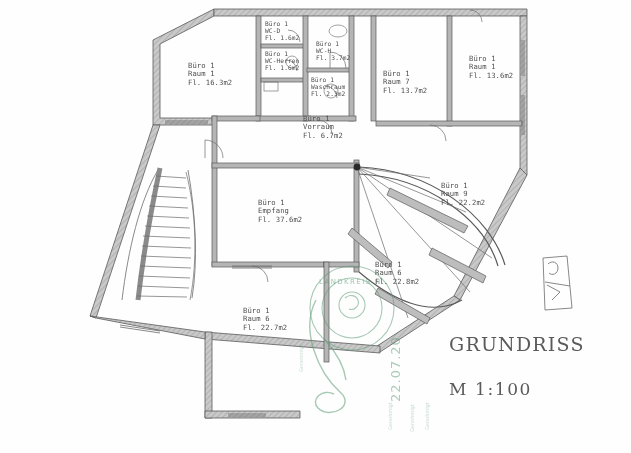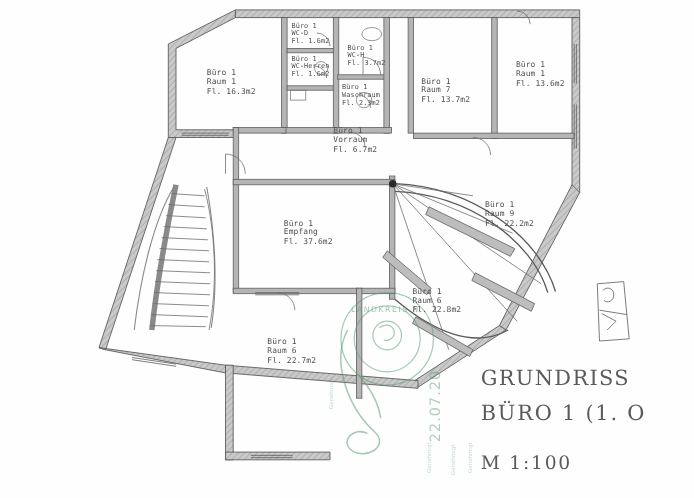--- a/index.html
+++ b/index.html
@@ -19,21 +19,21 @@
     font-family:"DejaVu Sans Mono", monospace;
     font-size:7.2px;
     line-height:8.4px;
     color:#4f4f4f;
     white-space:pre;
     letter-spacing:0.1px;
   }
   .room-label.tiny{font-size:6.2px;line-height:7.1px;}
   .room-label span{display:block;}
 
-  #title-block{position:absolute;left:437px;top:333px;z-index:5;}
+  #title-block{position:absolute;left:449px;top:333px;z-index:5;}
   .title-line{
     font-family:"DejaVu Serif", serif;
     color:#5a5a5a;
     white-space:pre;
   }
   #title-1{font-size:19px;letter-spacing:1.2px;}
   #title-2{font-size:19px;letter-spacing:1.6px;margin-top:10px;}
   #title-3{font-size:17px;letter-spacing:1.6px;margin-top:24px;}
 </style>
 </head>
@@ -227,17 +227,16 @@
       <div class="room-label" style="left: 469px; top: 55px;"><span>Büro 1</span><span>Raum 1</span><span>Fl. 13.6m2</span></div>
       <div class="room-label" style="left: 303px; top: 115px;"><span>Büro 1</span><span>Vorraum</span><span>Fl. 6.7m2</span></div>
       <div class="room-label" style="left: 441px; top: 182px;"><span>Büro 1</span><span>Raum 9</span><span>Fl. 22.2m2</span></div>
       <div class="room-label" style="left: 258px; top: 199px;"><span>Büro 1</span><span>Empfang</span><span>Fl. 37.6m2</span></div>
       <div class="room-label" style="left: 375px; top: 261px;"><span>Büro 1</span><span>Raum 6</span><span>Fl. 22.8m2</span></div>
       <div class="room-label" style="left: 243px; top: 307px;"><span>Büro 1</span><span>Raum 6</span><span>Fl. 22.7m2</span></div>
     </div>
 
   <div id="title-block">
     <div class="title-line" id="title-1">GRUNDRISS</div>
-    <div class="title-line" id="title-2">BÜRO 1 (1. O</div>
     <div class="title-line" id="title-3">M 1:100</div>
   </div>
 
 </div>
 
 </body></html>

